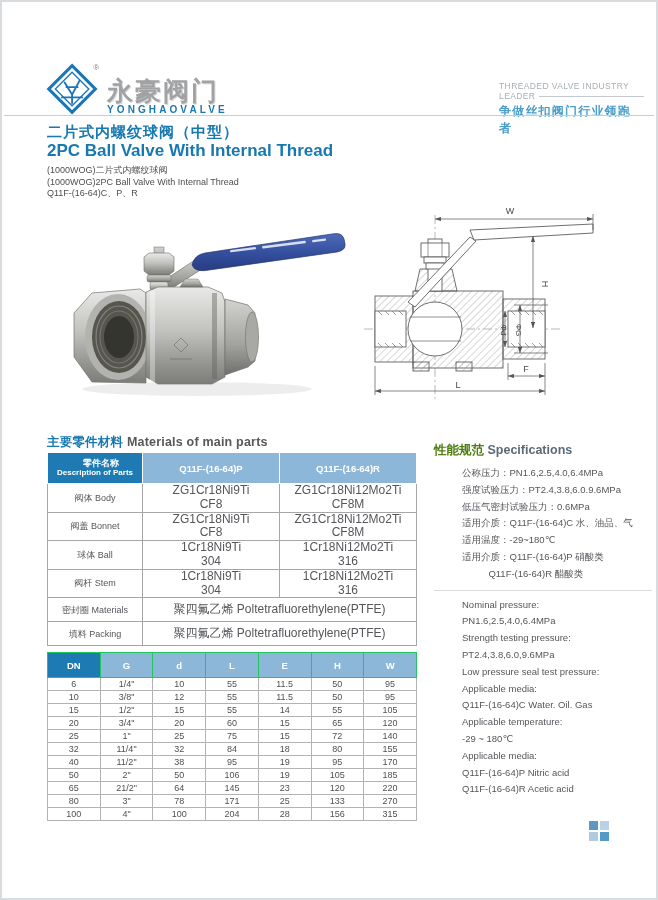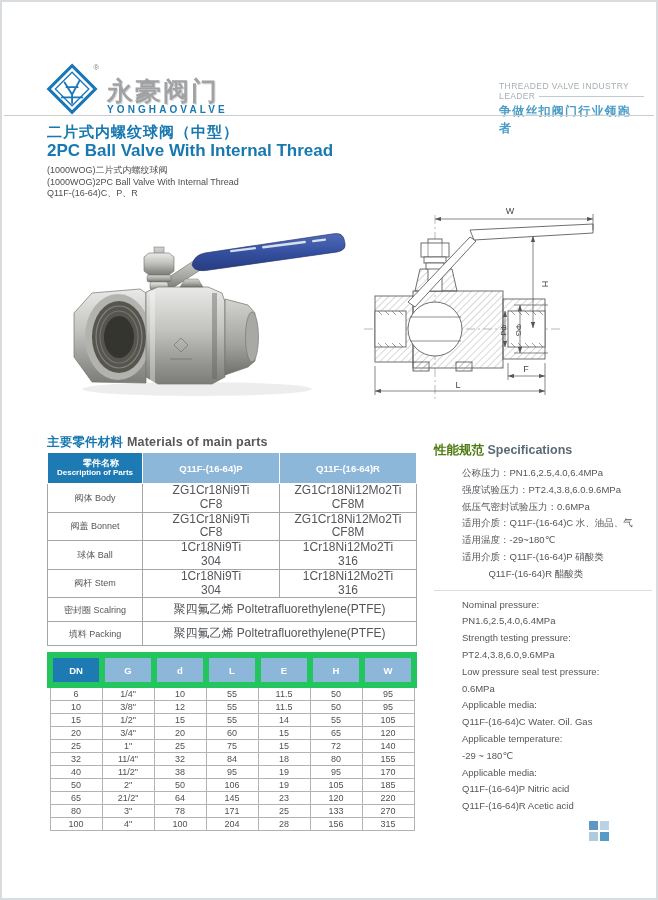--- a/index.html
+++ b/index.html
@@ -47,21 +47,21 @@
   .mat-table th{border:1px solid #fff;color:#fff;font-weight:bold;height:30px;padding:0;}
   .mat-table th.first{background:#1d7ab2;font-size:8px;line-height:9.5px;}
   .mat-table th.first .l1{font-size:9px;padding-left:12px;}
   .mat-table th.grade{background:#8cb7d9;font-size:9.5px;}
   .mat-table td{border:1px solid #a6a6a6;color:#54565a;text-align:center;height:23px;padding:0;
     font-size:12px;line-height:1.15;white-space:pre-line;}
   .mat-table td.part{font-size:9px;white-space:normal;}
 
   
   .size-table{position:absolute;left:45px;top:650px;width:370px;border-collapse:collapse;table-layout:fixed;}
-  .size-table th{border:6px solid #22c55e;color:#fff;font-weight:bold;height:24px;font-size:9.5px;padding:0;background:#8cb7d9;}
+  .size-table th{border:1px solid #22c55e;color:#fff;font-weight:bold;height:24px;font-size:9.5px;padding:0;background:#8cb7d9;}
   .size-table th.first{background:#1d7ab2;}
   .size-table td{border:1px solid #b3b3b3;color:#4e5052;text-align:center;font-size:9px;
     height:12px;line-height:12px;padding:0;}
 
   
   .specs{position:absolute;left:432px;top:440px;width:218px;}
   .specs .sec-head-inline{font-size:12.5px;font-weight:bold;}
   .specs .cn{color:#4d7c0f;}
   .specs .en{color:#5a6b77;}
   .spec-cn{margin-top:6px;}
@@ -272,21 +272,21 @@
 316</td>
         </tr>
         <tr>
           <td class="part">阀杆 Stem</td>
           <td>1Cr18Ni9Ti
 304</td>
           <td>1Cr18Ni12Mo2Ti
 316</td>
         </tr>
         <tr>
-          <td class="part">密封圈 Scalring</td>
+          <td class="part">密封圈 Materials</td>
           <td colspan="2">聚四氟乙烯 Poltetrafluorethylene(PTFE)</td>
         </tr>
         <tr>
           <td class="part">填料 Packing</td>
           <td colspan="2">聚四氟乙烯 Poltetrafluorethylene(PTFE)</td>
         </tr>
       </tbody>
   </table>
 
   <div class="specs">
@@ -303,21 +303,20 @@
         <div class="spec-line">适用介质：Q11F-(16-64)P 硝酸类</div>
         <div class="spec-line">          Q11F-(16-64)R 醋酸类</div>
       </div>
     <div class="spec-divider"></div>
     <div class="spec-en">
         <div class="spec-line">Nominal pressure:</div>
         <div class="spec-line">PN1.6,2.5,4.0,6.4MPa</div>
         <div class="spec-line">Strength testing pressure:</div>
         <div class="spec-line">PT2.4,3.8,6.0,9.6MPa</div>
         <div class="spec-line">Low pressure seal test pressure:</div>
-        <div class="spec-line">0.6MPa</div>
         <div class="spec-line">Applicable media:</div>
         <div class="spec-line">Q11F-(16-64)C Water. Oil. Gas</div>
         <div class="spec-line">Applicable temperature:</div>
         <div class="spec-line">-29 ~ 180℃</div>
         <div class="spec-line">Applicable media:</div>
         <div class="spec-line">Q11F-(16-64)P Nitric acid</div>
         <div class="spec-line">Q11F-(16-64)R Acetic acid</div>
       </div>
   </div>
 

